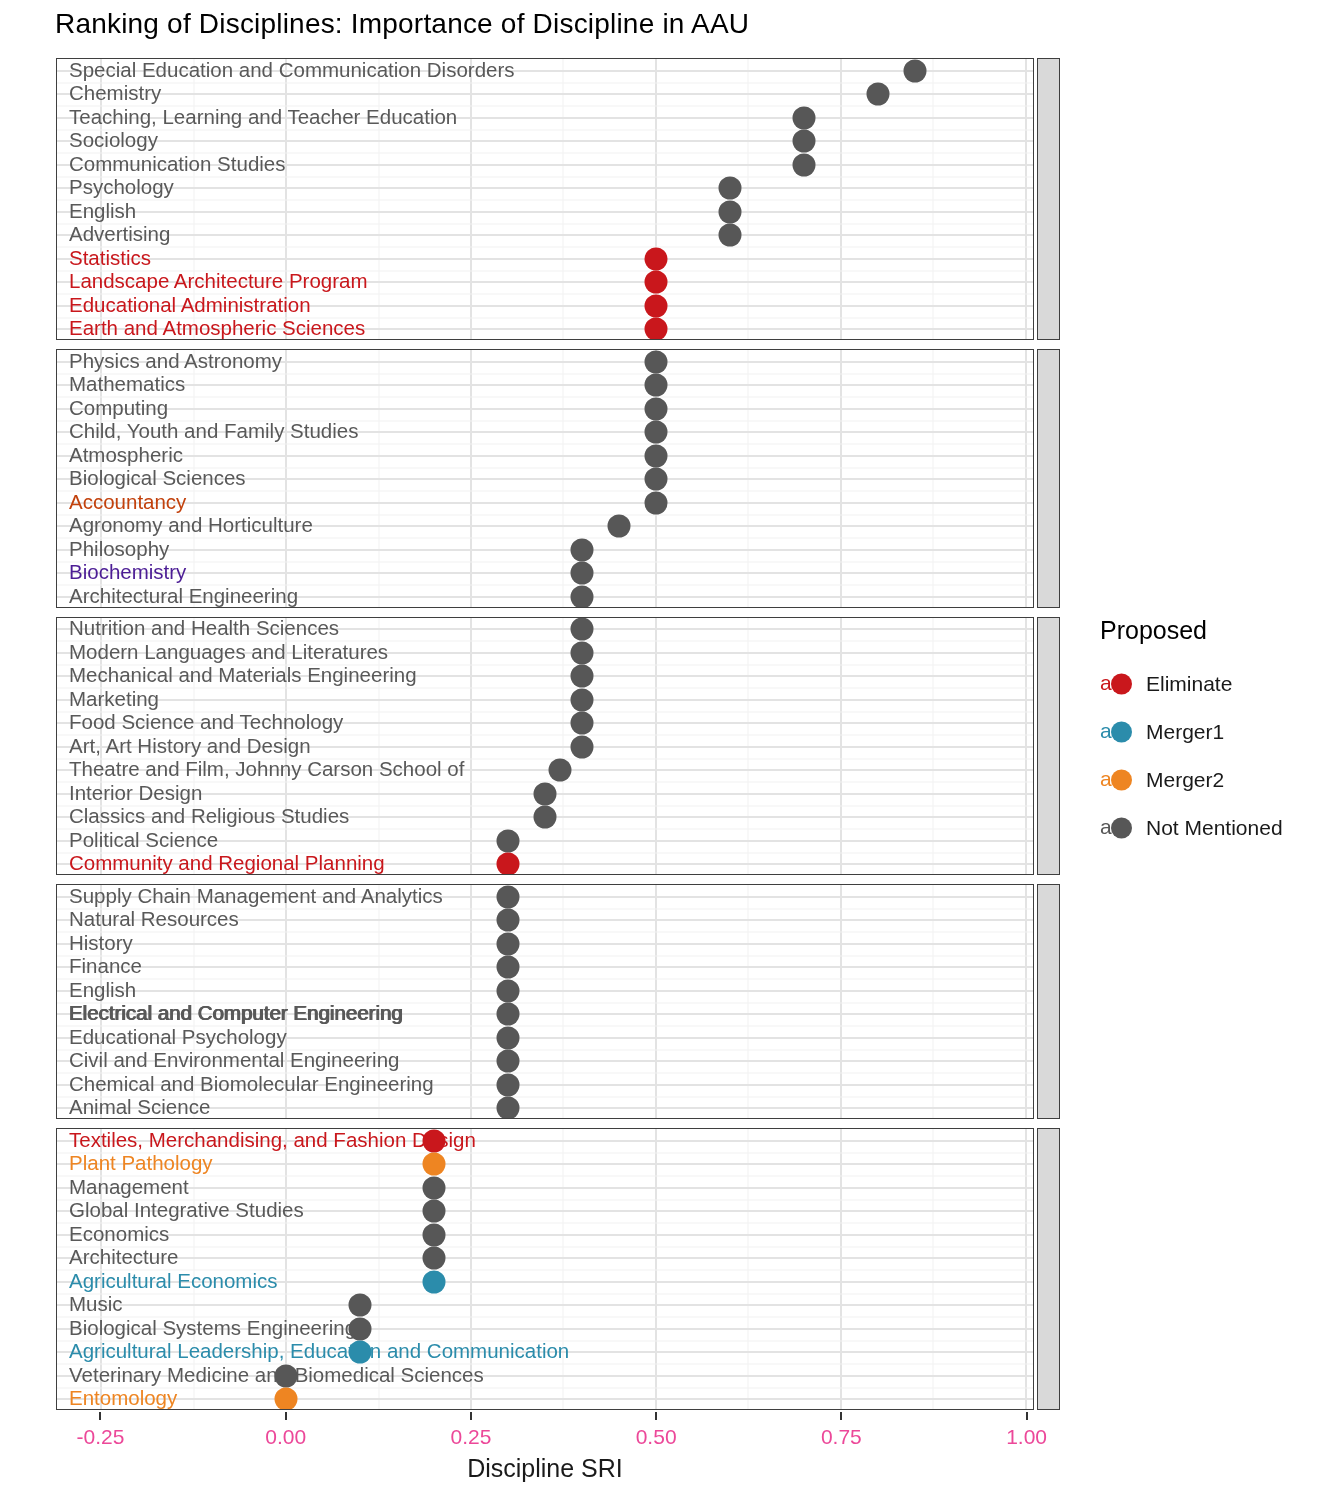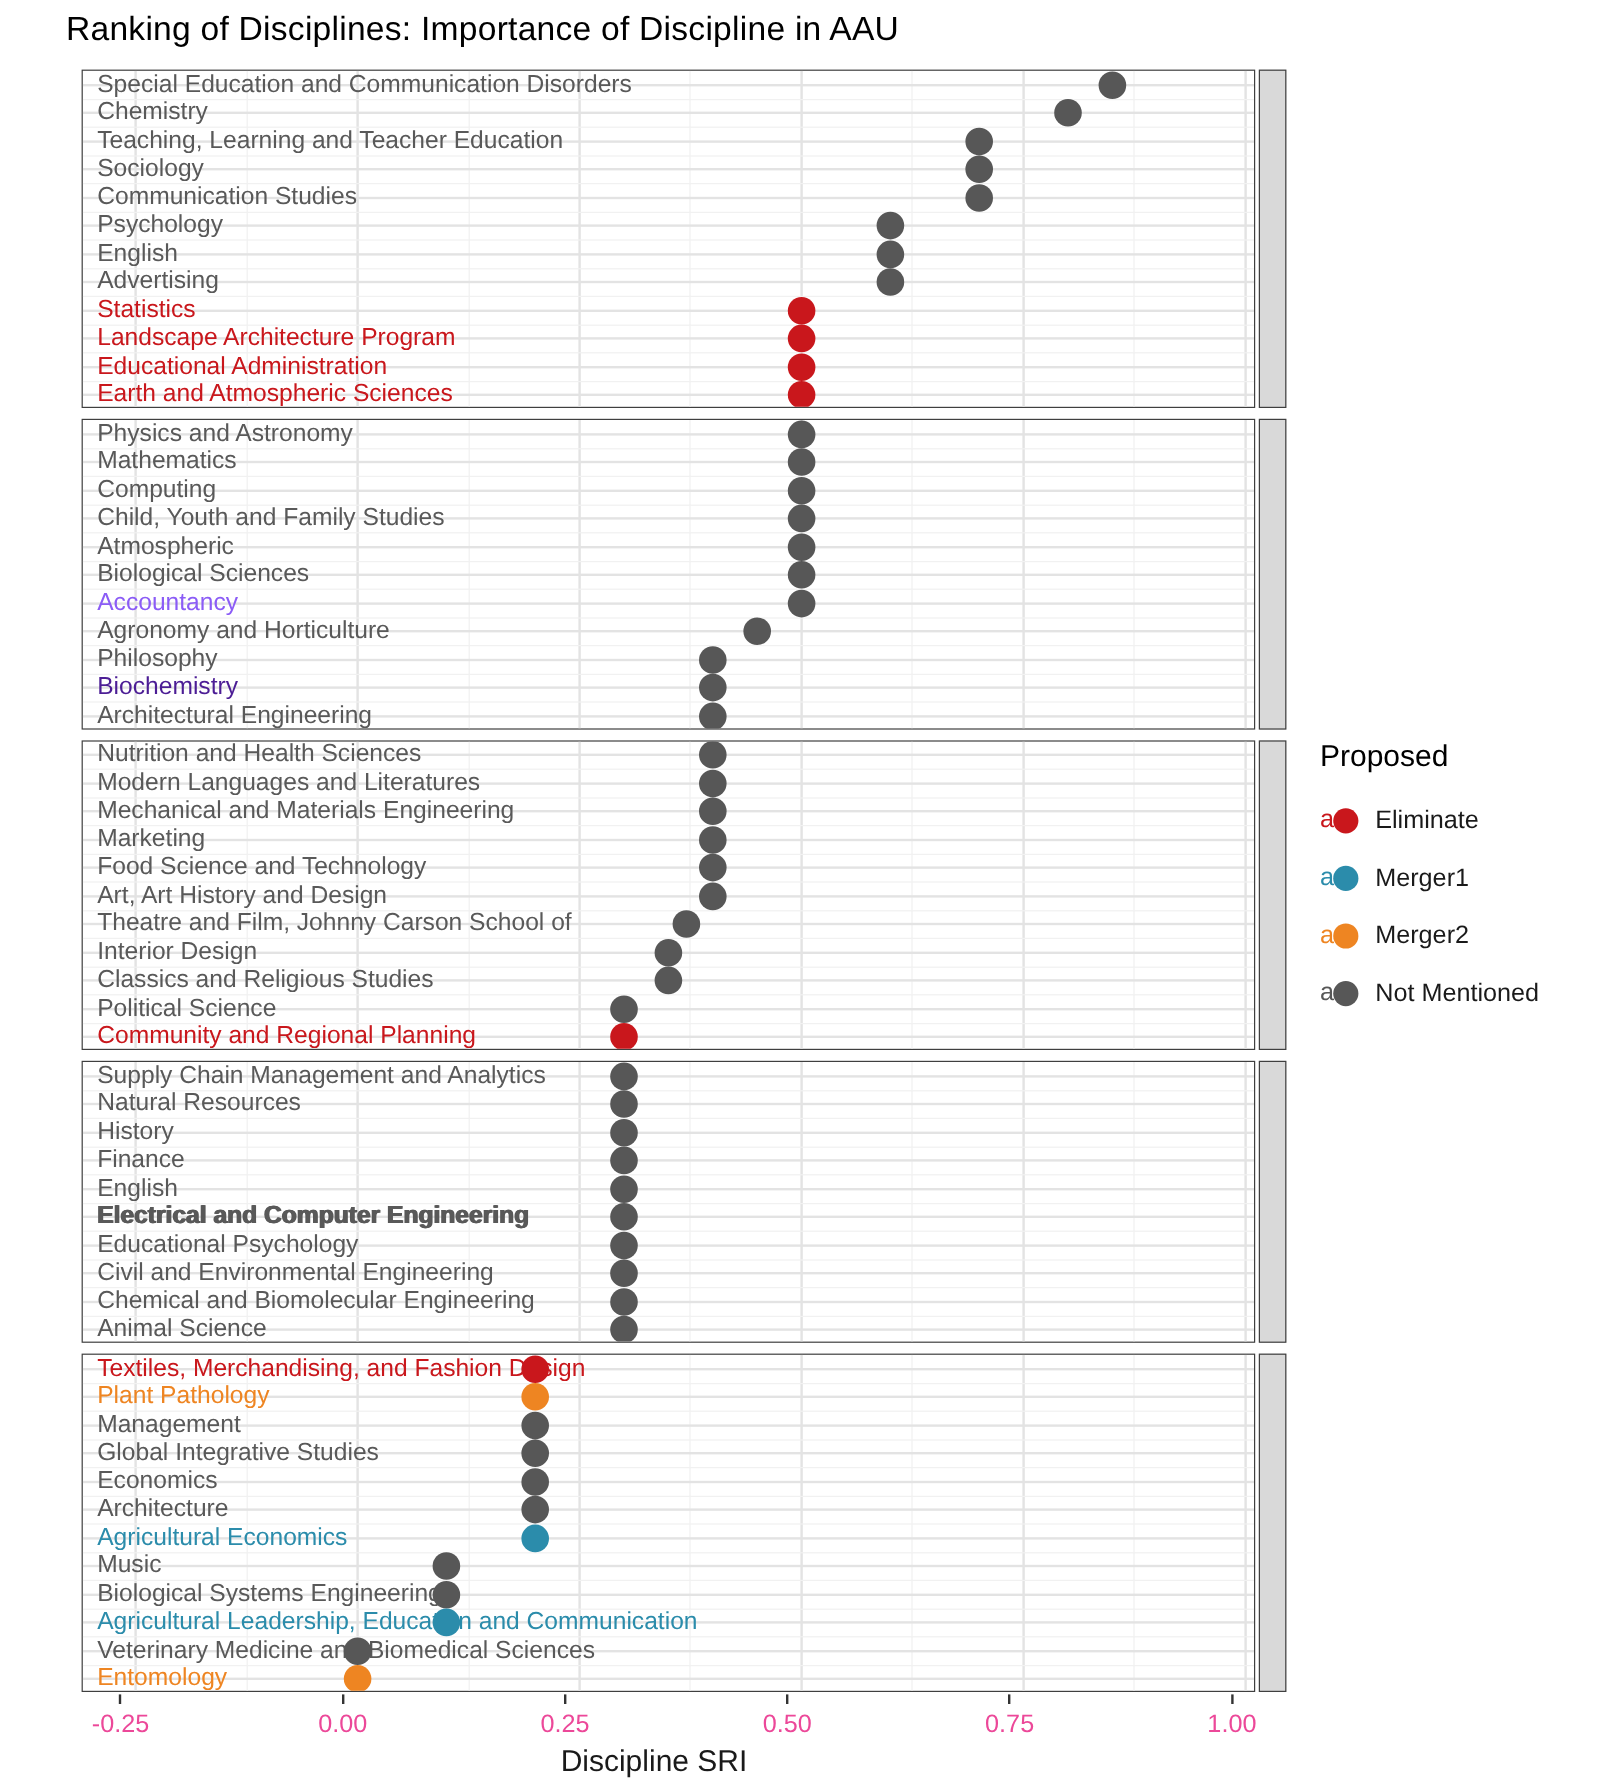--- a/index.html
+++ b/index.html
@@ -5,39 +5,39 @@
   html,body{margin:0;padding:0;background:#ffffff;}
   body{
     width:1344px;height:1488px;position:relative;overflow:hidden;
     font-family:"Liberation Sans","DejaVu Sans",sans-serif;
     -webkit-font-smoothing:antialiased;
   }
   .title{
     position:absolute;left:55px;top:8px;font-size:28px;color:#000;
     font-weight:400;letter-spacing:0.2px;white-space:nowrap;
   }
-  #plot-area{position:absolute;left:68px;top:58px;width:1160px;}
+  #plot-area{position:absolute;left:56px;top:58px;width:1160px;}
   .facet-row{display:flex;align-items:stretch;margin-bottom:9px;}
   .panel{
     position:relative;width:978px;background:#fff;
     border:1.5px solid #3f3f3f;box-sizing:border-box;overflow:hidden;flex:none;
   }
   .strip{
     width:23px;margin-left:3px;background:#d9d9d9;
     border:1.5px solid #3f3f3f;box-sizing:border-box;flex:none;
   }
   .gl-v{position:absolute;top:0;bottom:0;width:2px;transform:translateX(-50%);}
   .gl-v.minor{width:1px;}
   .gl-h{position:absolute;left:0;right:0;height:2px;transform:translateY(-50%);}
   .gl-h.minor{height:1px;}
   .row-label{
     position:absolute;left:12px;transform:translateY(-52%);
     font-size:20.5px;white-space:nowrap;line-height:1;
   }
-  .row-label.emph{text-shadow:0.6px 0 0 currentColor,-0.6px 0 0 currentColor;font-weight:bold;}
+  .row-label.emph{text-shadow:0.6px 0 0 currentColor,-0.6px 0 0 currentColor;}
   .dot{
     position:absolute;width:23px;height:23px;border-radius:50%;
     transform:translate(-50%,-50%);
   }
   #x-axis{position:absolute;left:56px;width:978px;height:40px;}
   .tick-mark{position:absolute;top:0;width:2px;height:8px;background:#333;transform:translateX(-50%);}
   .tick-label{
     position:absolute;top:13px;transform:translateX(-50%);
     font-size:21px;color:#ec4899;white-space:nowrap;
   }
@@ -161,21 +161,21 @@
         <div class="gl-h minor" style="top: 211.5px; background: rgb(241, 241, 241);"></div>
         <div class="gl-h" style="top: 223.25px; background: rgb(227, 227, 227);"></div>
         <div class="gl-h minor" style="top: 235px; background: rgb(241, 241, 241);"></div>
         <div class="gl-h" style="top: 246.75px; background: rgb(227, 227, 227);"></div>
         <div class="row-label" style="top: 11.75px; color: rgb(89, 89, 89);">Physics and Astronomy</div>
         <div class="row-label" style="top: 35.25px; color: rgb(89, 89, 89);">Mathematics</div>
         <div class="row-label" style="top: 58.75px; color: rgb(89, 89, 89);">Computing</div>
         <div class="row-label" style="top: 82.25px; color: rgb(89, 89, 89);">Child, Youth and Family Studies</div>
         <div class="row-label" style="top: 105.75px; color: rgb(89, 89, 89);">Atmospheric</div>
         <div class="row-label" style="top: 129.25px; color: rgb(89, 89, 89);">Biological Sciences</div>
-        <div class="row-label" style="top: 152.75px; color: #8b5cf6;">Accountancy</div>
+        <div class="row-label" style="top: 152.75px; color: #c2410c;">Accountancy</div>
         <div class="row-label" style="top: 176.25px; color: rgb(89, 89, 89);">Agronomy and Horticulture</div>
         <div class="row-label" style="top: 199.75px; color: rgb(89, 89, 89);">Philosophy</div>
         <div class="row-label" style="top: 223.25px; color: #4c1d95;">Biochemistry</div>
         <div class="row-label" style="top: 246.75px; color: rgb(89, 89, 89);">Architectural Engineering</div>
         <div class="dot" style="left: 61.364%; top: 11.75px; background: rgb(87, 87, 87);"></div>
         <div class="dot" style="left: 61.364%; top: 35.25px; background: rgb(87, 87, 87);"></div>
         <div class="dot" style="left: 61.364%; top: 58.75px; background: rgb(87, 87, 87);"></div>
         <div class="dot" style="left: 61.364%; top: 82.25px; background: rgb(87, 87, 87);"></div>
         <div class="dot" style="left: 61.364%; top: 105.75px; background: rgb(87, 87, 87);"></div>
         <div class="dot" style="left: 61.364%; top: 129.25px; background: rgb(87, 87, 87);"></div>

